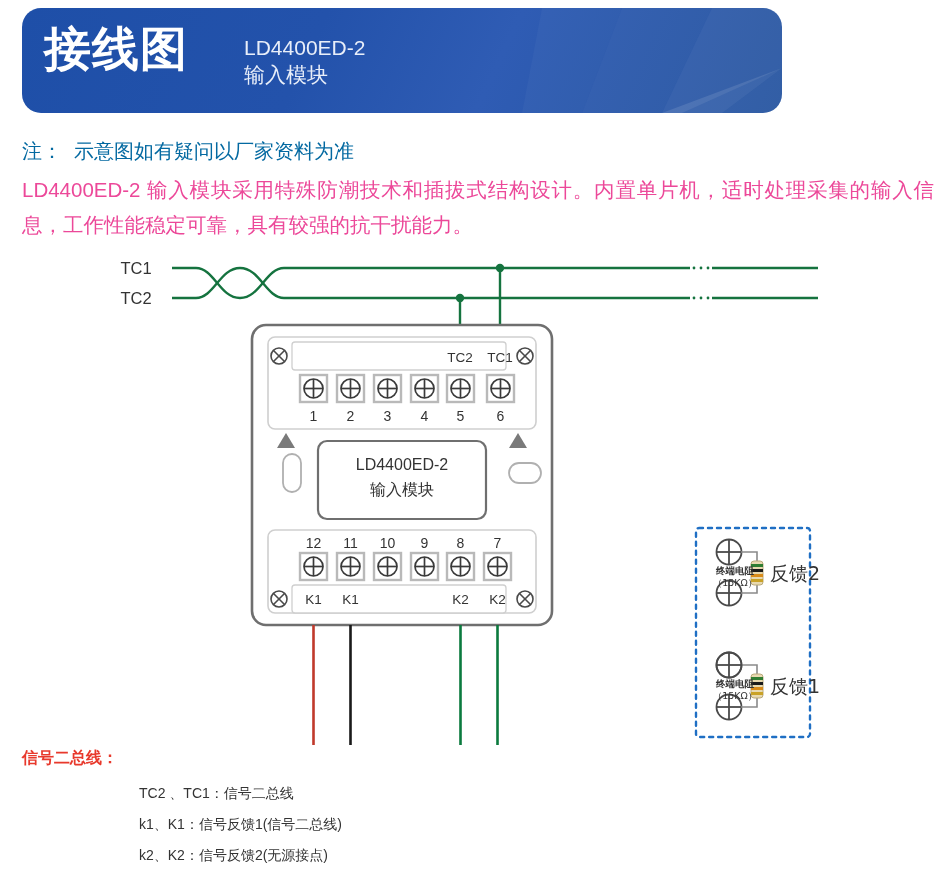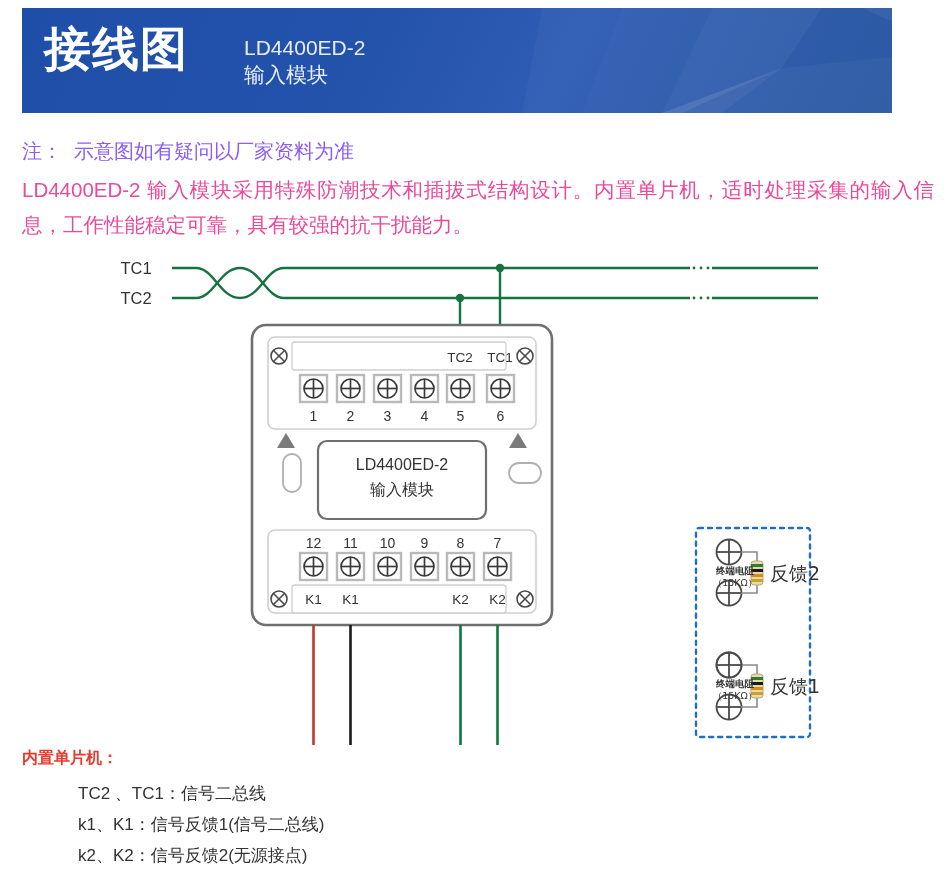--- a/index.html
+++ b/index.html
@@ -6,57 +6,58 @@
   html,body{margin:0;padding:0;}
   body{
     width:950px;height:872px;background:#ffffff;
     font-family:"Liberation Sans","DejaVu Sans",sans-serif;
     overflow:hidden;position:relative;
   }
   .page{position:relative;width:950px;height:872px;}
 
   
   .header{
-    position:absolute;left:22px;top:8px;width:870px;height:105px;
+    position:absolute;left:22px;top:8px;width:760px;height:105px;
     background:linear-gradient(115deg,#1e4fa8 0%,#2352ab 38%,#2f5cb4 62%,#24539f 100%);
     overflow:hidden;
+    border-radius:19px;
   }
   .facets{position:absolute;inset:0;}
   .hdr-title{
     position:absolute;left:22px;top:17px;
     font-size:47px;font-weight:bold;color:#ffffff;
     letter-spacing:1px;line-height:1;
     font-family:"DejaVu Sans","Liberation Sans",sans-serif;
   }
   .hdr-sub{
     position:absolute;left:222px;top:26px;
     color:#e8eef9;font-size:21px;line-height:27px;font-weight:400;
   }
   .hdr-sub div{white-space:nowrap;}
 
   
   .note{
     position:absolute;left:22px;top:138px;
-    color:#8b5cf6;font-size:20px;font-weight:500;white-space:nowrap;
+    color:#0369a1;font-size:20px;font-weight:500;white-space:nowrap;
   }
   .note .note-label{margin-right:12px;}
   .desc{
     position:absolute;left:22px;top:172px;width:912px;
     color:#ec4899;font-size:20.5px;line-height:35px;text-align:justify;
   }
 
   
   .diagram{position:absolute;left:0;top:245px;width:950px;height:500px;}
   .diagram svg{display:block;}
 
   
   .legend{position:absolute;left:22px;top:748px;width:600px;}
   .legend-title{color:#e8392c;font-size:16px;font-weight:bold;margin-bottom:9px;}
   .legend-row{
-    margin-left:56px;color:#333333;font-size:17px;line-height:31px;white-space:nowrap;
+    margin-left:117px;color:#333333;font-size:14px;line-height:31px;white-space:nowrap;
   }
 
   
   .t-lbl{font-family:"Liberation Sans","DejaVu Sans",sans-serif;fill:#333333;}
   .t-cn{font-family:"DejaVu Sans","Liberation Sans",sans-serif;fill:#333333;}
 </style>
 </head>
 <body>
 
 <div class="page">
@@ -322,19 +323,19 @@
       </g>
 
       <g>
         <circle cx="729" cy="420" r="12.5" fill="none" stroke="#4a4a4a" stroke-width="1.8"></circle>
       </g>
 
     </svg>
   </div>
 
   <div class="legend">
-    <div class="legend-title">内置单片机：</div>
+    <div class="legend-title">信号二总线：</div>
     <div class="legend-row">TC2 、TC1：信号二总线</div>
     <div class="legend-row">k1、K1：信号反馈1(信号二总线)</div>
     <div class="legend-row">k2、K2：信号反馈2(无源接点)</div>
   </div>
 
 </div>
 
 </body></html>

